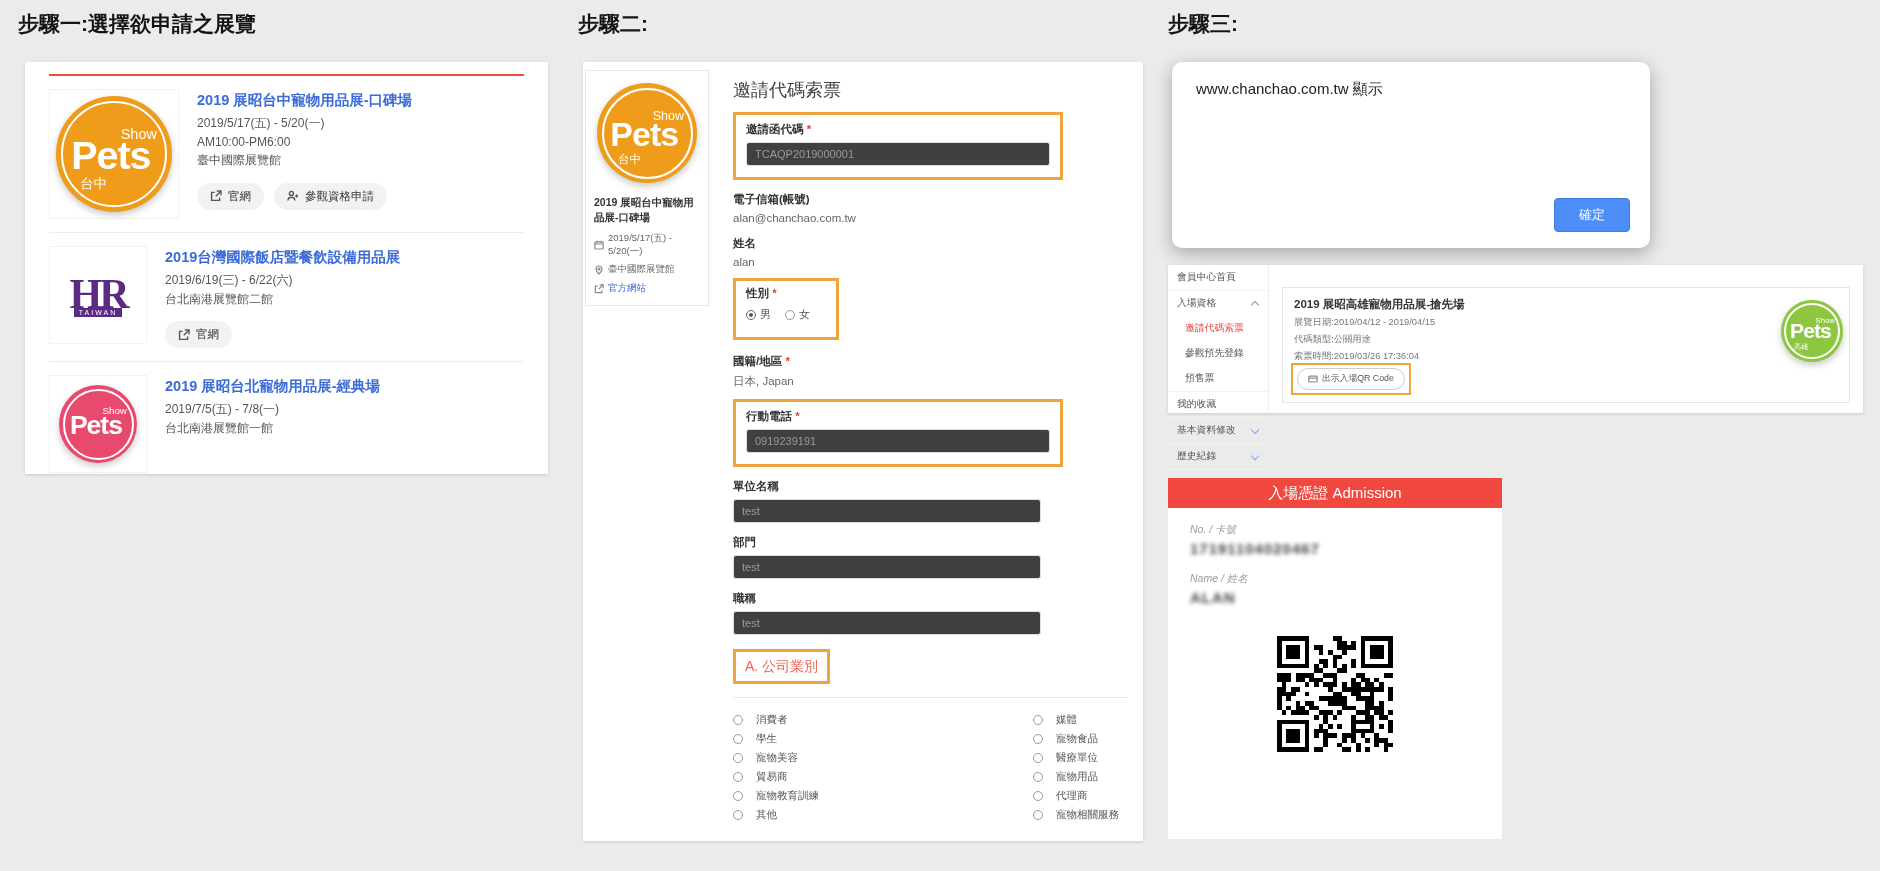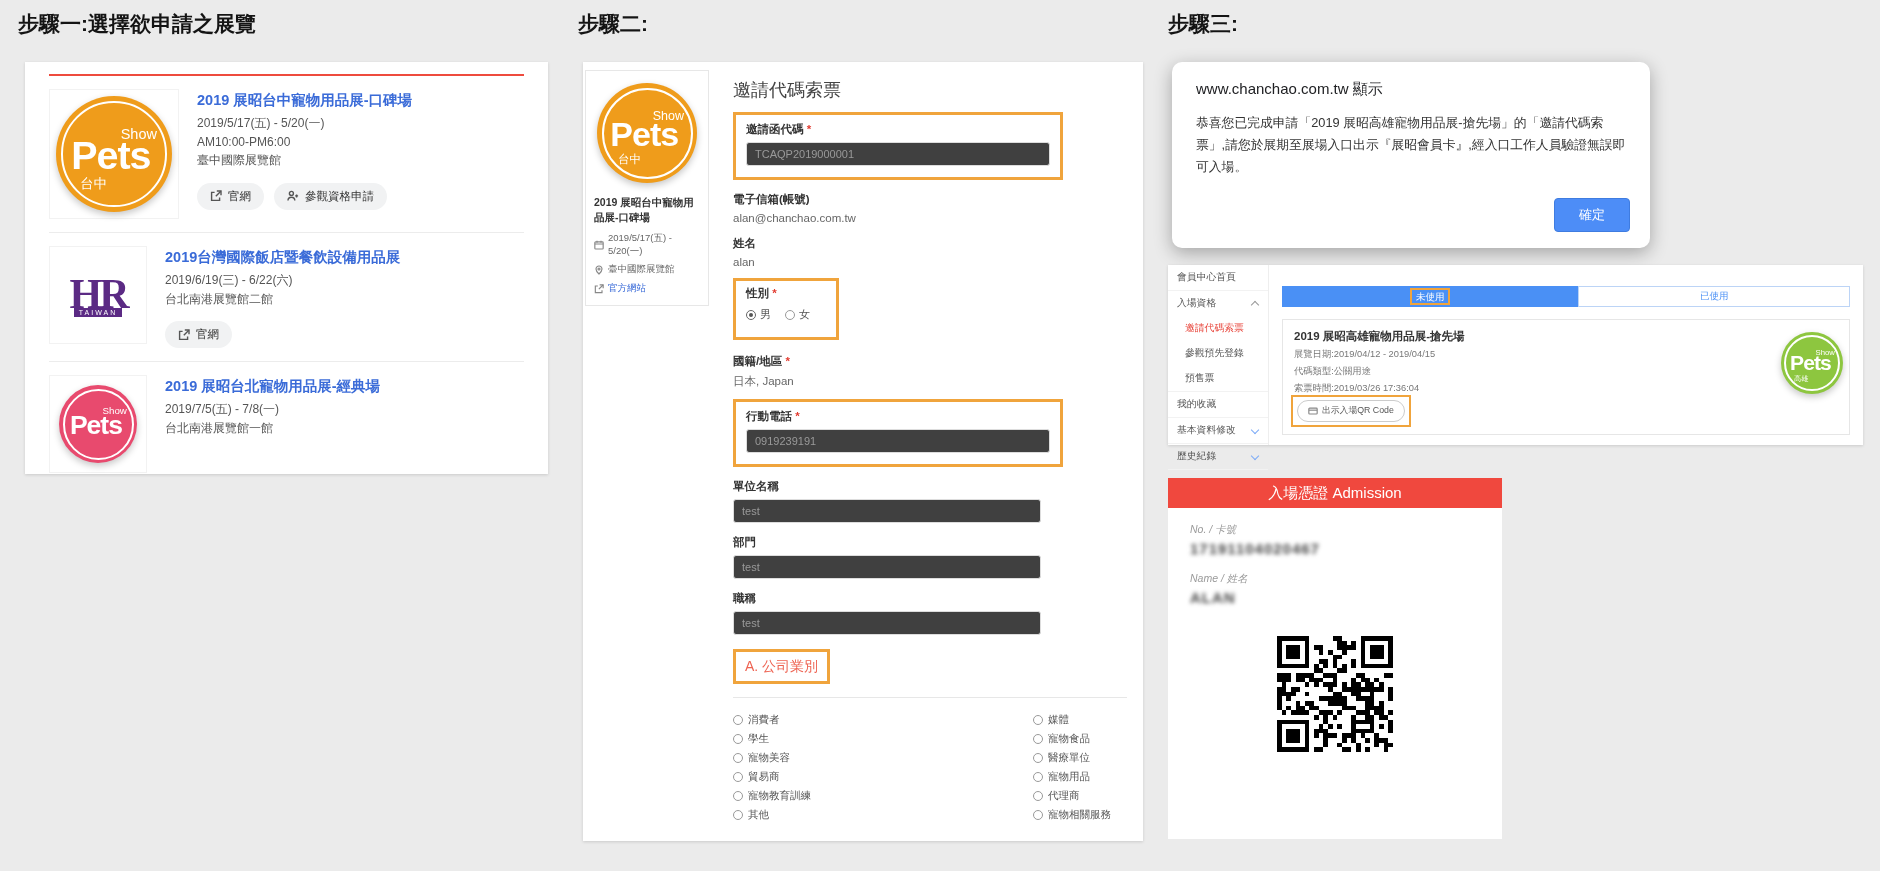--- a/index.html
+++ b/index.html
@@ -67,30 +67,30 @@
   .radio{width:10px;height:10px;border:1px solid #9a9a9a;border-radius:50%;box-sizing:border-box;flex:0 0 auto;background:#fff;}
   .radio.on{border-color:#666;}
   .radio.on::after{content:"";display:block;width:4px;height:4px;margin:2px;background:#555;border-radius:50%;}
   .sec-h{color:#ee6352;font-size:14px;}
   .hl-inline{display:inline-block;padding:5px 9px;margin-top:14px;}
   .sec-h-plain{margin:16px 0 0;}
   .form-div{border:none;border-top:1px solid #e7e7e7;margin:13px 0 10px;}
   .opts{display:flex;}
   .opts .c1{width:300px;}
   .opts .c2{flex:1;}
-  .opt{display:flex;align-items:center;gap:5px;font-size:10.5px;color:#555;margin:5px 0;cursor:pointer;}
+  .opt{display:flex;align-items:center;gap:13px;font-size:10.5px;color:#555;margin:5px 0;cursor:pointer;}
 
   
   #dialog{left:1172px;top:62px;width:478px;height:186px;border-radius:10px;box-shadow:0 5px 18px rgba(0,0,0,.3);}
   .dlg-title{font-size:15px;color:#202124;margin:18px 24px 0;}
   .dlg-body{font-size:12.8px;color:#333;line-height:1.7;margin:13px 24px 0;}
   .dlg-btn{position:absolute;right:20px;bottom:16px;background:#4d8df7;color:#fff;border:1px solid #3f7ce0;
            border-radius:4px;padding:7px 24px;font-size:13px;cursor:pointer;font-family:inherit;}
 
-  #member{left:1168px;top:265px;width:695px;height:180px;display:flex;}
+  #member{left:1168px;top:265px;width:695px;height:148px;display:flex;}
   .m-side{width:100px;border-right:1px solid #eee;flex:0 0 auto;}
   .m-item{font-size:9.8px;color:#555;padding:6px 9px;position:relative;cursor:pointer;}
   .m-item.b{border-bottom:1px solid #f2f2f2;}
   .m-item.sub{padding-left:17px;}
   .m-item.active{color:#e8463c;}
   .chev{position:absolute;right:10px;top:9px;width:5px;height:5px;border-right:1.4px solid #999;border-bottom:1.4px solid #999;}
   .chev.up{transform:rotate(-135deg);top:11px;}
   .chev.down{transform:rotate(45deg);border-color:#7baaf7;}
   .m-main{flex:1;padding:10px 13px;position:relative;min-width:0;}
   .bcrumb{font-size:13.5px;color:#555;}
@@ -342,42 +342,35 @@
       
 
       
 
       
     </div>
   </div>
 
   <div class="panel" id="dialog">
     <div class="dlg-title">www.chanchao.com.tw 顯示</div>
-    <div class="dlg-body">恭喜您已完成申請「2019 展昭高雄寵物用品展-搶先場」的「邀請代碼索票」,請您於展期至展場入口出示『展昭會員卡』,經入口工作人員驗證無誤即可入場。</div>
     <button class="dlg-btn">確定</button>
   </div>
 
   <div class="panel" id="member">
     <aside class="m-side">
       <div class="m-item b">會員中心首頁</div>
       <div class="m-item"><span>入場資格</span><span class="chev up"></span></div>
       <div class="m-item sub active">邀請代碼索票</div>
       <div class="m-item sub">參觀預先登錄</div>
       <div class="m-item sub b">預售票</div>
       <div class="m-item b">我的收藏</div>
       <div class="m-item b"><span>基本資料修改</span><span class="chev down"></span></div>
       <div class="m-item b"><span>歷史紀錄</span><span class="chev down"></span></div>
     </aside>
     <div class="m-main">
-      <div class="tabs">
-        <div class="tab-a">
-          <span class="hl-mini"><span>未使用</span></span>
-        </div>
-        <div class="tab-b">已使用</div>
-      </div>
       <div class="ticket">
         <div class="tk-name">2019 展昭高雄寵物用品展-搶先場</div>
         <div class="tk-line">展覽日期:2019/04/12 - 2019/04/15</div>
         <div class="tk-line">代碼類型:公關用途</div>
         <div class="tk-line">索票時間:2019/03/26 17:36:04</div>
         <div class="tk-logo pets" style="--d:62px;background:#8dc63f">
           <span class="p-word">Pets</span>
           <span class="p-show">Show</span>
           <span class="p-city">高雄</span>
         </div>

